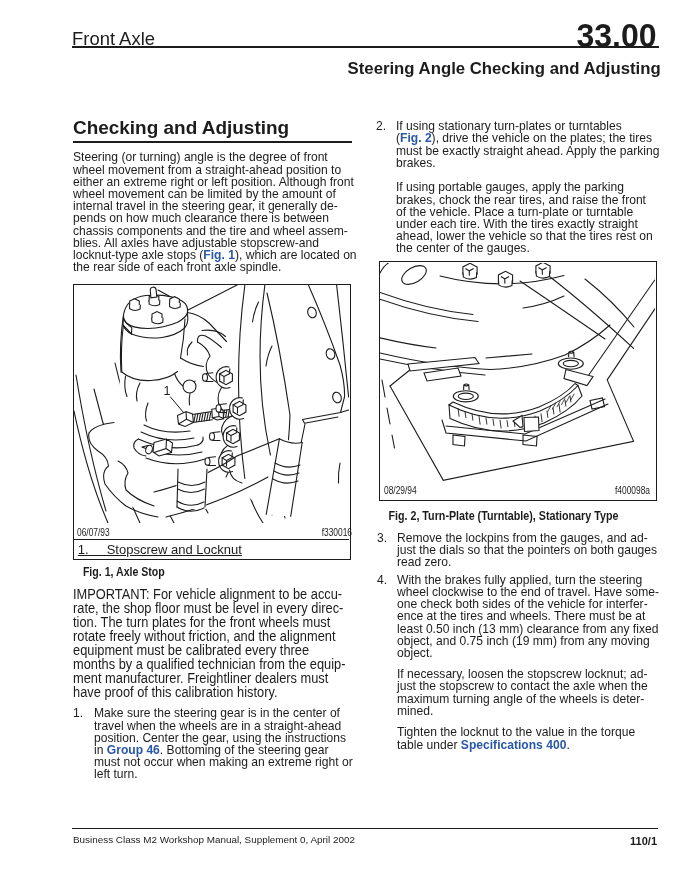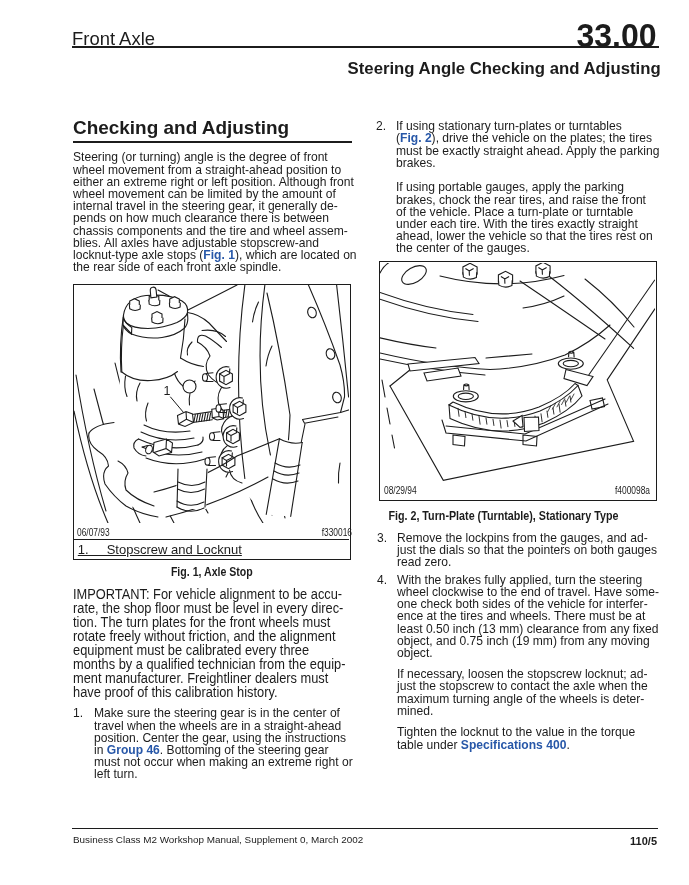--- a/index.html
+++ b/index.html
@@ -217,21 +217,21 @@
 </svg>
 
 <div class="abs small" style="left:76.8px;top:527.3px;">06/07/93</div>
 
 <div class="abs small" style="left:252px;top:527.3px;width:100px;text-align:right;transform-origin:100% 0;">f330016</div>
 
 <div class="abs" style="left:74.2px;top:538.6px;width:275px;height:1.2px;background:#1c1c1c;"></div>
 
 <div class="abs" style="left:77.8px;top:542.7px;font-size:13px;line-height:13px;white-space:nowrap;text-decoration:underline;">1.&nbsp;&nbsp;&nbsp;&nbsp;&nbsp;Stopscrew and Locknut</div>
 
-<div class="abs" style="left:72.2px;top:564.9px;width:279px;text-align:center;font-size:13.4px;line-height:14px;font-weight:bold;"><span style="display:inline-block;white-space:nowrap;transform:scaleX(0.79);transform-origin:50% 0;">Fig. 1, Axle Stop</span></div>
+<div class="abs" style="left:72.2px;top:564.9px;width:279px;text-align:left;font-size:13.4px;line-height:14px;font-weight:bold;"><span style="display:inline-block;white-space:nowrap;transform:scaleX(0.79);transform-origin:50% 0;">Fig. 1, Axle Stop</span></div>
 
 <div class="abs imp" style="left:73px;top:586.8px;">IMPORTANT: For vehicle alignment to be accu-<br>
 rate, the shop floor must be level in every direc-<br>
 tion. The turn plates for the front wheels must<br>
 rotate freely without friction, and the alignment<br>
 equipment must be calibrated every three<br>
 months by a qualified technician from the equip-<br>
 ment manufacturer. Freightliner dealers must<br>
 have proof of this calibration history.</div>
 
@@ -410,15 +410,15 @@
 <div class="abs body" style="left:396.5px;top:668.1px;">If necessary, loosen the stopscrew locknut; ad-<br>
 just the stopscrew to contact the axle when the<br>
 maximum turning angle of the wheels is deter-<br>
 mined.</div>
 
 <div class="abs body" style="left:396.5px;top:726.4px;">Tighten the locknut to the value in the torque<br>
 table under <span class="lnk">Specifications 400</span>.</div>
 
 <div class="abs" style="left:72px;top:828px;width:586px;height:1.3px;background:#1c1c1c;"></div>
 
-<div class="abs" style="left:73px;top:834.5px;font-size:9.9px;line-height:10.5px;">Business Class M2 Workshop Manual, Supplement 0, March 2002</div>
-
-<div class="abs" style="left:558px;top:835.6px;width:99px;text-align:right;font-size:11px;line-height:11.5px;font-weight:bold;">110/5</div>
+<div class="abs" style="left:73px;top:834.5px;font-size:9.9px;line-height:10.5px;">Business Class M2 Workshop Manual, Supplement 0, April 2002</div>
+
+<div class="abs" style="left:558px;top:835.6px;width:99px;text-align:right;font-size:11px;line-height:11.5px;font-weight:bold;">110/1</div>
 
 </body></html>

